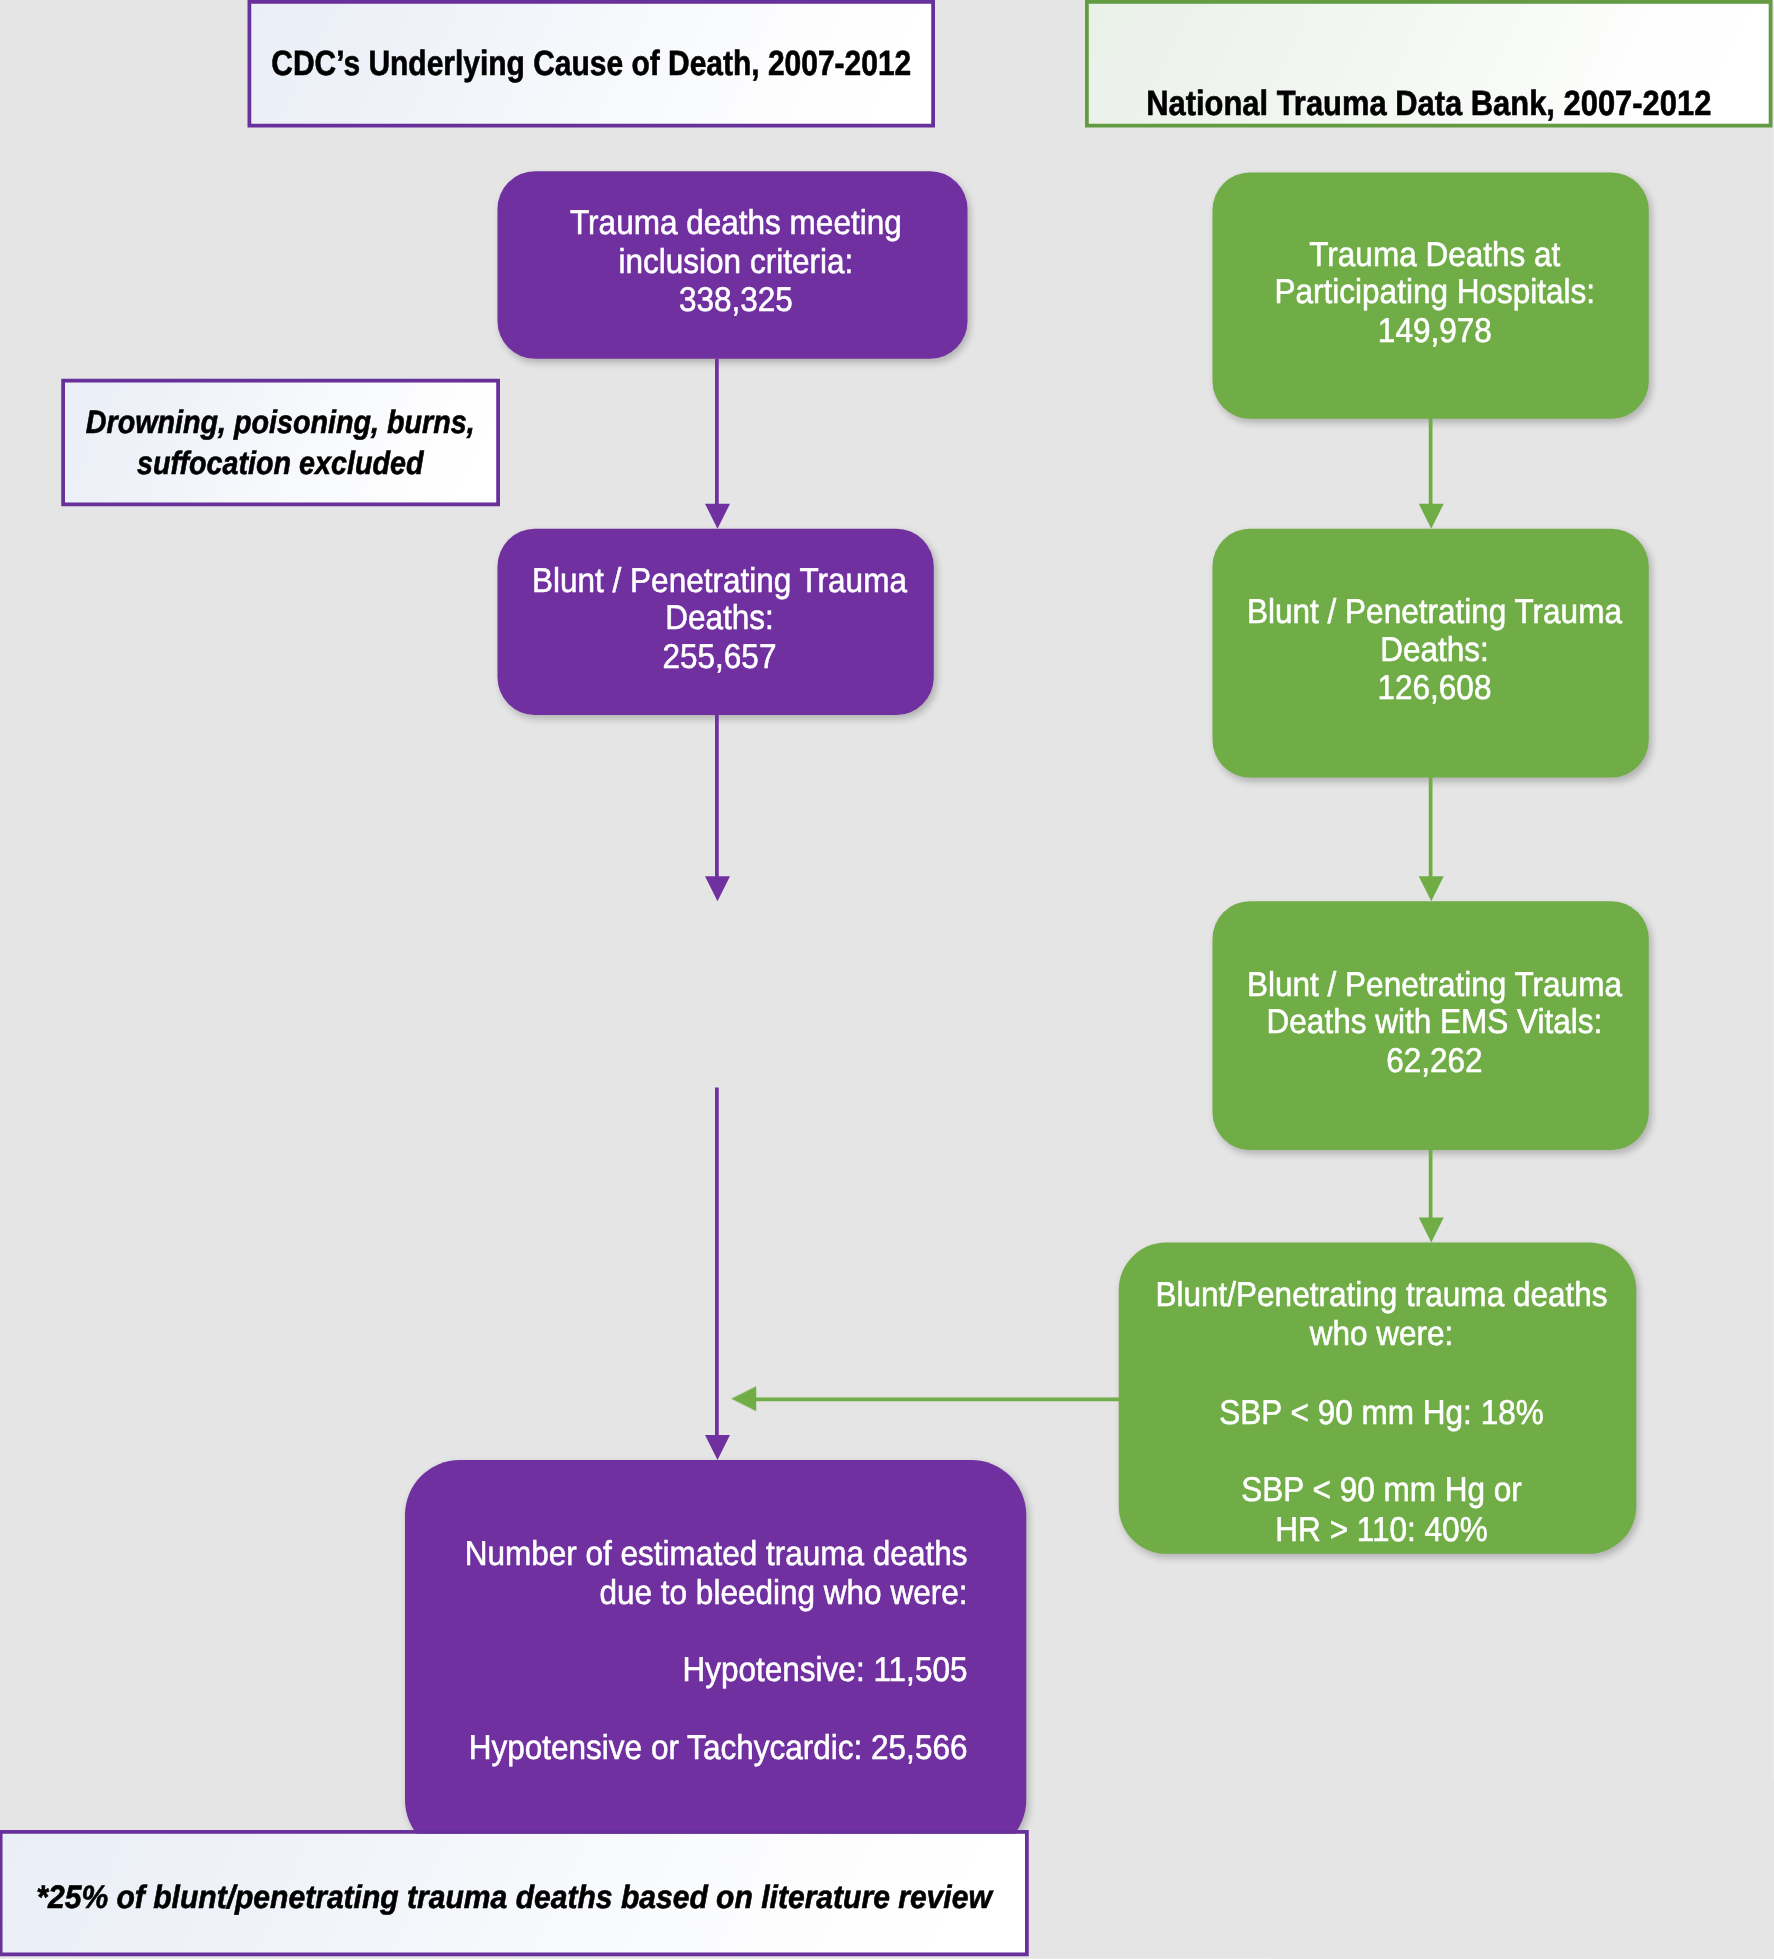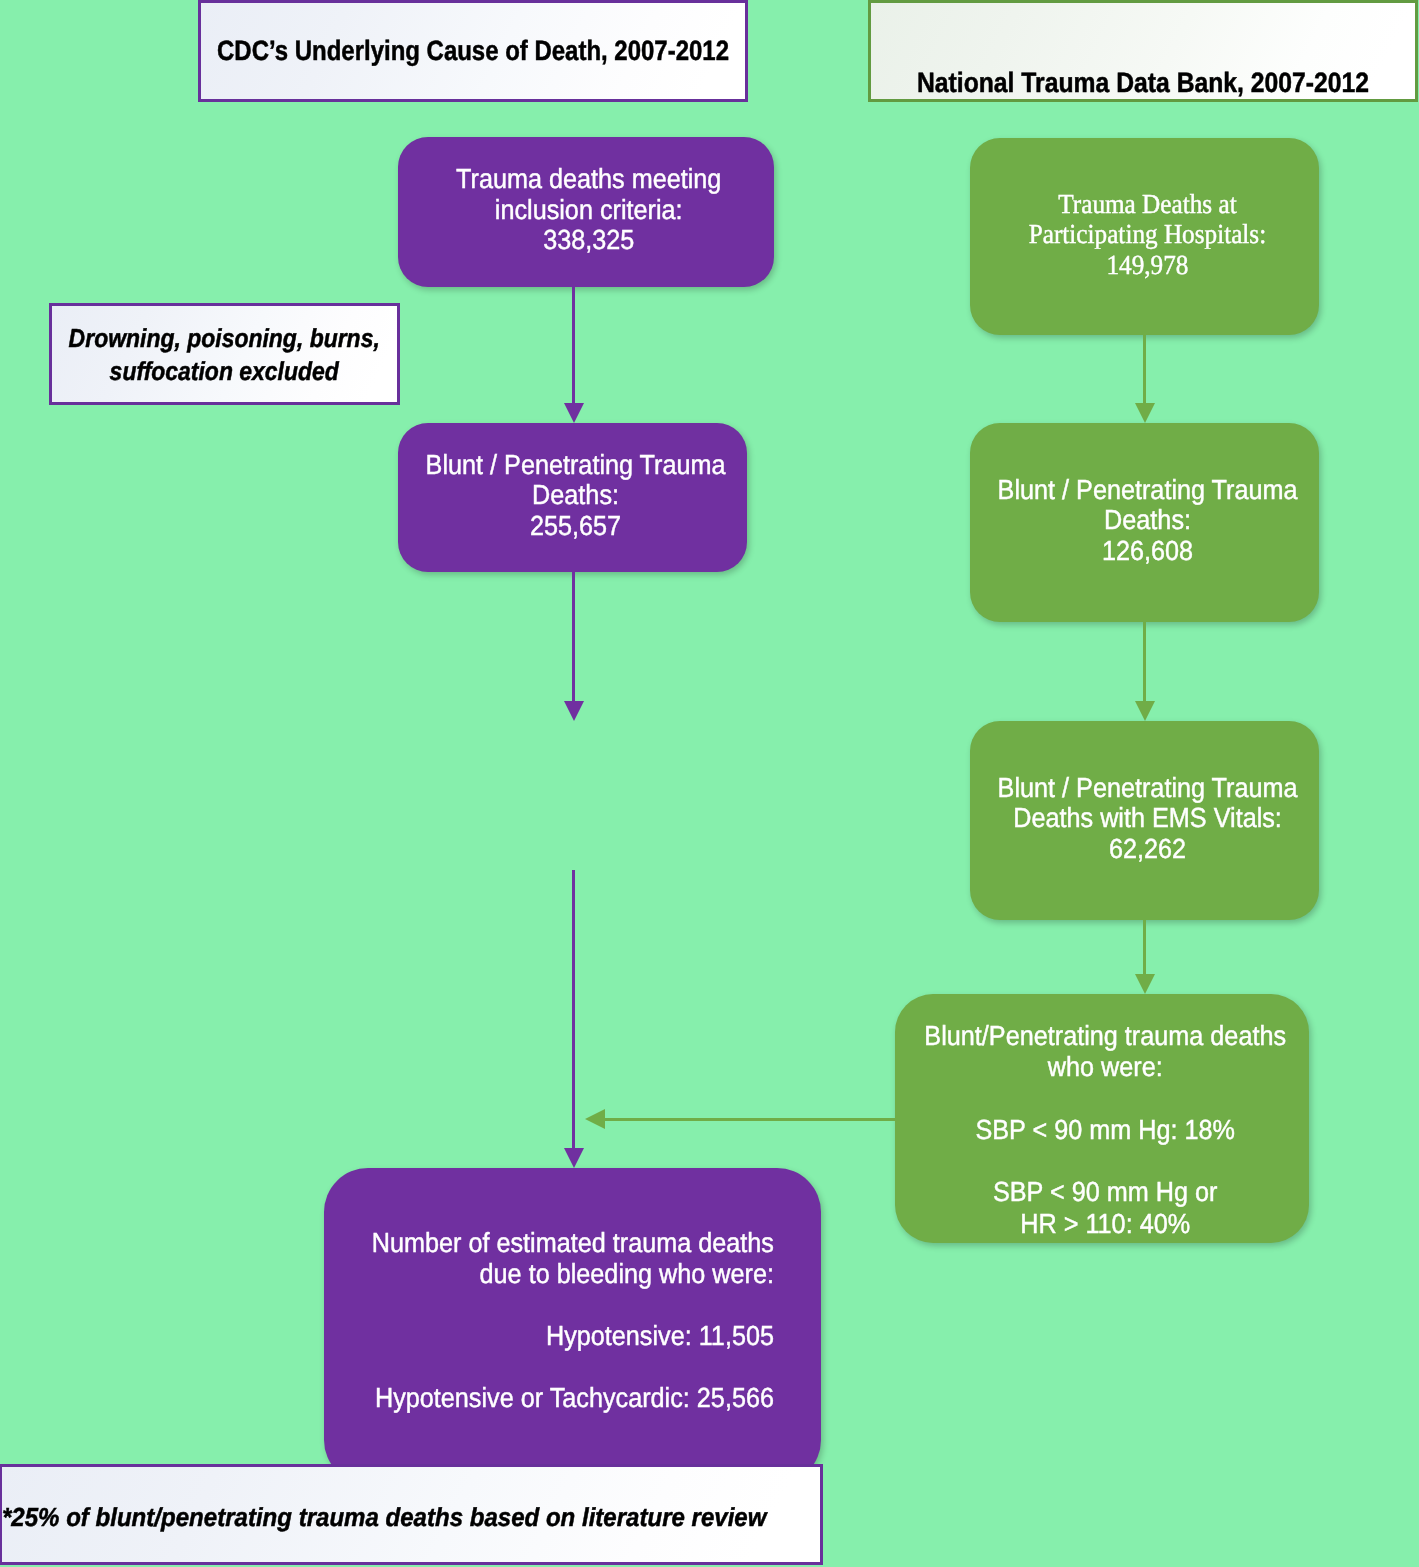--- a/index.html
+++ b/index.html
@@ -1,20 +1,20 @@
 <!DOCTYPE html>
 <html><head>
 <meta charset="utf-8">
 <title>Trauma Deaths Flow Diagram</title>
 <style>
   html,body{margin:0;padding:0;background:#ffffff;}
   body{width:1419px;height:1567px;position:relative;overflow:hidden;
        font-family:"Liberation Sans",sans-serif;
        -webkit-font-smoothing:antialiased;text-rendering:geometricPrecision;}
-  #stage{position:absolute;left:0;top:0;width:1419px;height:1567px;background:#86efac;}
+  #stage{position:absolute;left:0;top:0;width:1419px;height:1567px;background:#e5e5e5;}
 
   
   .hdr{position:absolute;box-sizing:border-box;display:flex;
        align-items:center;justify-content:center;text-align:center;}
   .hdr .t{font-weight:bold;color:#000000;display:block;white-space:nowrap;-webkit-text-stroke:0.5px #000000;transform-style:preserve-3d;backface-visibility:hidden;}
   .hdr-cdc{border:3.4px solid #68309b;
      background:linear-gradient(116deg,#eaeef6 0%,#eff2f8 25%,#f7f9fc 55%,#fdfdfe 78%,#ffffff 92%);}
   .hdr-ntdb{border:3.4px solid #629b41;
      background:linear-gradient(116deg,#eaf1e9 0%,#eff4ee 25%,#f6f9f5 55%,#fdfefd 78%,#ffffff 92%);align-items:flex-end;}
   .note-box{border:3.4px solid #68309b;
@@ -79,21 +79,21 @@
 
   <div class="node p" style="left:324px;top:1168px;width:497px;height:316px;border-radius:44px;text-align:right;">
     <span class="t" style="font-size:27.5px;line-height:30.9px;transform:translateX(0.5px) scaleX(0.917) translateY(-5px);">Number of estimated trauma deaths
 due to bleeding who were:
 
 Hypotensive: 11,505
 
 Hypotensive or Tachycardic: 25,566</span>
   </div>
 
-  <div class="node g" style="left:970px;top:138px;width:349px;height:197px;font-family:Liberation Serif, serif;">
+  <div class="node g" style="left:970px;top:138px;width:349px;height:197px;">
     <span class="t" style="font-size:27.5px;line-height:30.6px;transform:translateX(3px) scaleX(0.917) translateY(-2.5px);">Trauma Deaths at
 Participating Hospitals:
 149,978</span>
   </div>
 
   <div class="vline g" style="left:1143px;top:334px;width:3px;height:71px;"></div>
   <div class="ah-down g" style="left:1135px;top:403px;"></div>
 
   <div class="node g" style="left:970px;top:423px;width:349px;height:199px;">
     <span class="t" style="font-size:27.5px;line-height:30.6px;transform:translateX(3px) scaleX(0.917) translateY(-2.5px);">Blunt / Penetrating Trauma
@@ -124,17 +124,17 @@
   </div>
 
   <div class="hline" style="left:604px;top:1118px;width:333px;height:3px;"></div>
   <div class="ah-left" style="left:585px;top:1109px;"></div>
 
   <div class="hdr note-box" style="left:49px;top:273px;width:351px;height:102px;margin-top:30px;">
     <span class="t" style="font-size:26px;line-height:33.5px;white-space:pre;transform:scaleX(0.883) translateY(0.5px);">Drowning, poisoning, burns,
 suffocation excluded</span>
   </div>
 
-  <div class="hdr note-box" style="left:-1px;top:1464px;width:824px;height:101px;justify-content:flex-start;">
+  <div class="hdr note-box" style="left:-1px;top:1464px;width:824px;height:101px;justify-content:flex-start;padding-left:27px;">
     <span class="t" style="font-size:26px;white-space:nowrap;transform:scaleX(0.925) translateY(3px);transform-origin:left center;">*25% of blunt/penetrating trauma deaths based on literature review</span>
   </div>
 
 </div>
 
 </body></html>

